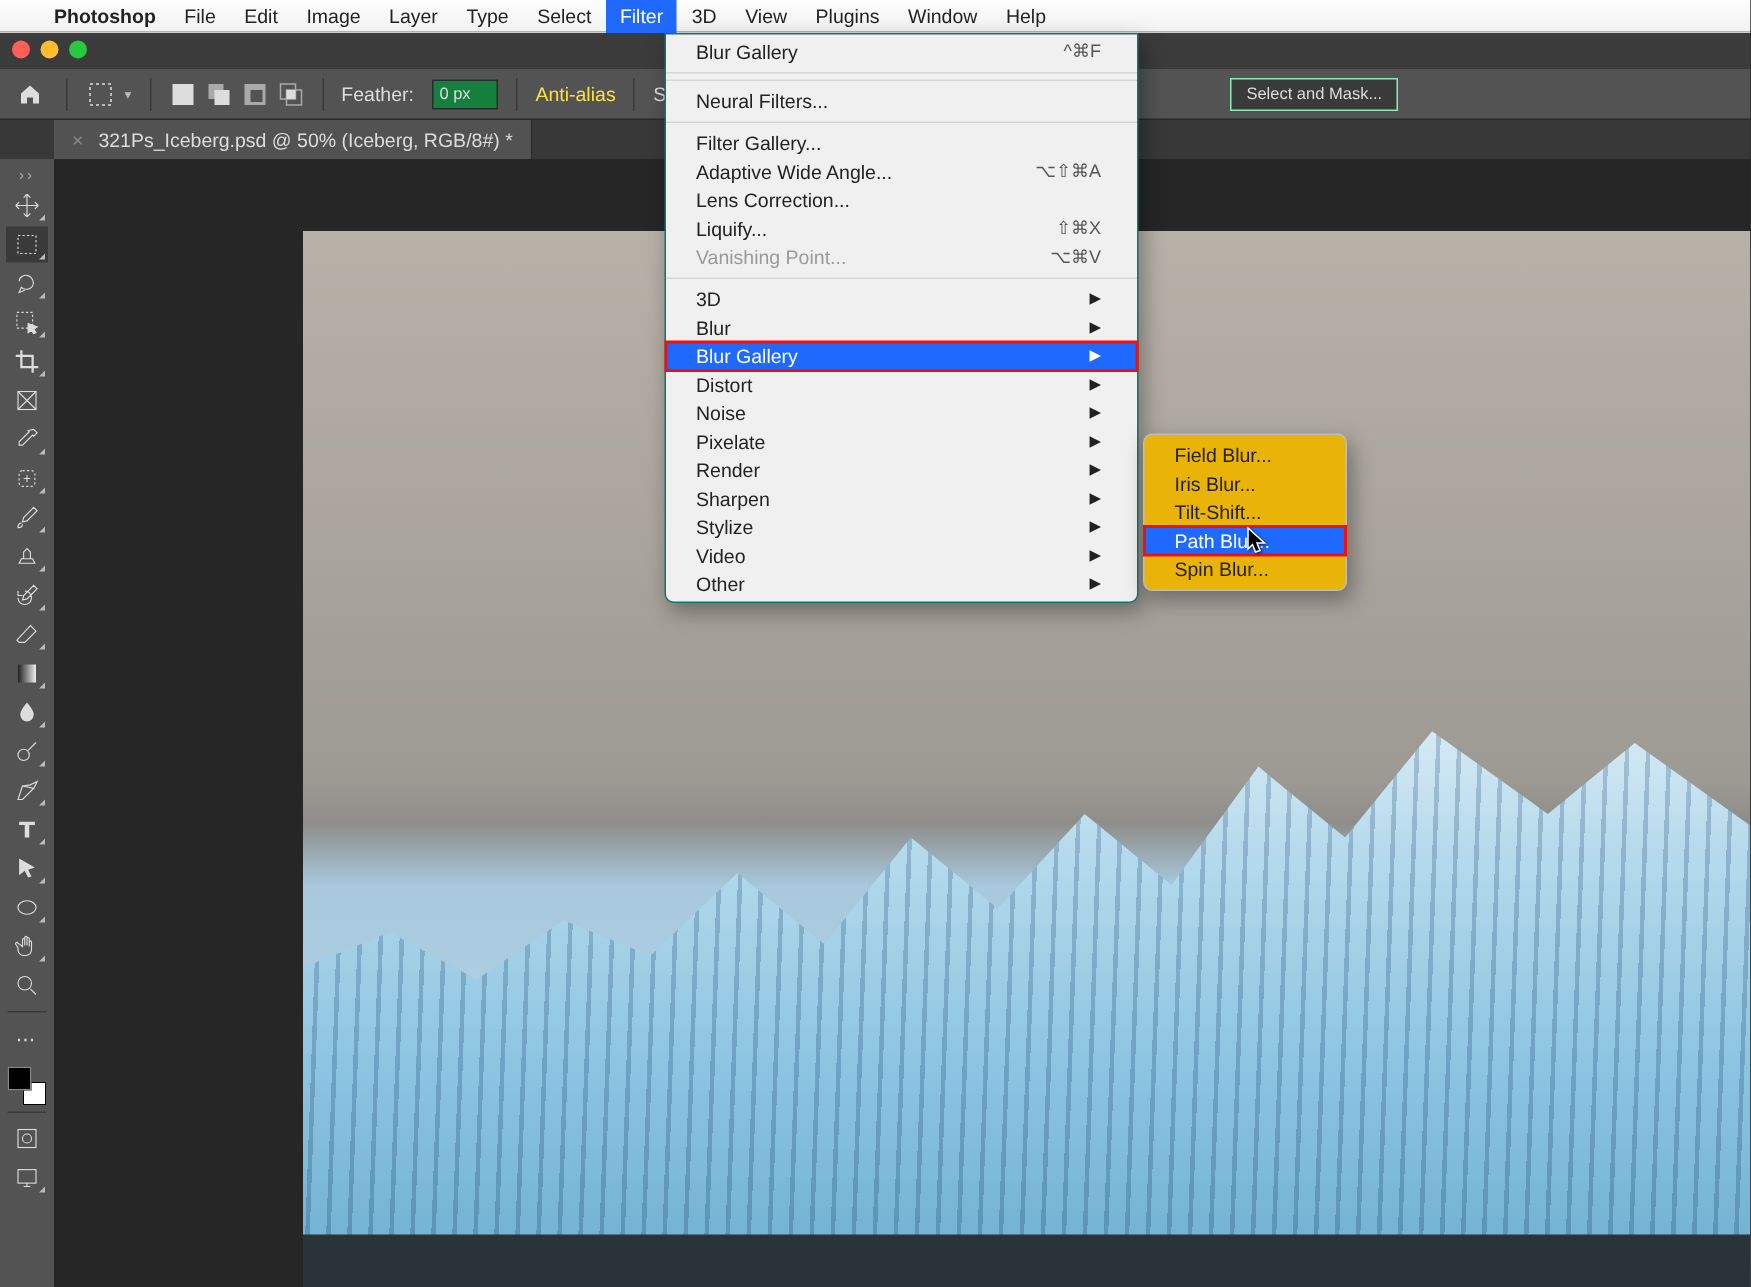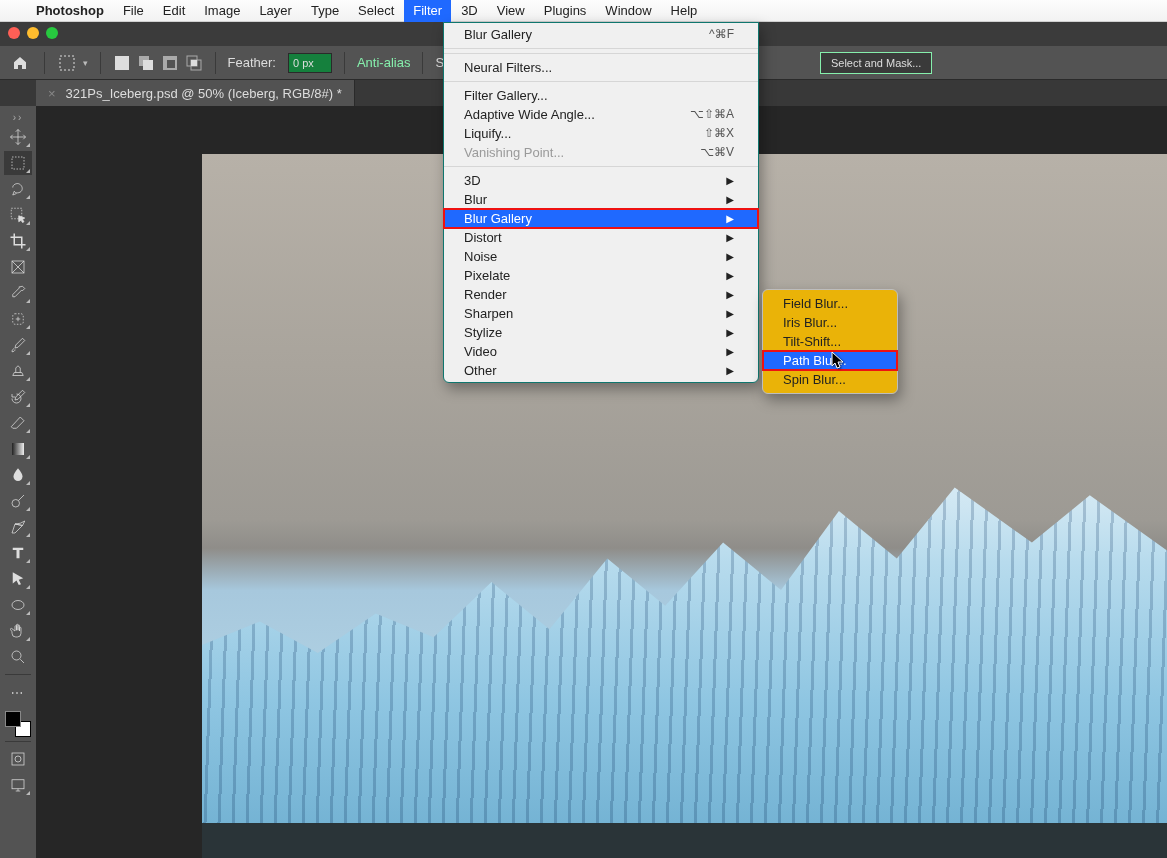--- a/index.html
+++ b/index.html
@@ -17,21 +17,21 @@
   .traffic { position: absolute; left: 8px; top: 5px; display: flex; gap: 7px; }
   .traffic span { width: 12px; height: 12px; border-radius: 50%; display: block; }
   .tr-close { background: #ff5f56; } .tr-min { background: #ffbd2e; } .tr-max { background: #27c93f; }
 
   
   .optionsbar { height: 34px; background: #535353; display: flex; align-items: center; gap: 12px; padding: 0 8px; color: #ddd; font-size: 11px; border-bottom: 1px solid #2a2a2a; }
   .home-icon { width: 24px; height: 24px; display:flex; align-items:center; justify-content:center; }
   .opt-group { display:flex; align-items:center; gap:6px; }
   .opt-sep { width:1px; height:22px; background:#3a3a3a; }
   .feather-input { width: 44px; height: 20px; background:#15803d; border:1px solid #2a2a2a; color:#ddd; font-size:11px; padding:0 4px; }
-  .opt-disabled { color:#86efac; }
+  .opt-disabled { color:#fde047; }
   .mask-btn { margin-left: 340px; background:#3a3a3a; border:1px solid #86efac; color:#ddd; height:22px; padding:0 10px; font-size:11px; }
 
   
   .tabbar { height: 26px; background:#383838; display:flex; align-items:center; }
   .doc-tab { height:26px; background:#525252; color:#ddd; font-size:11px; display:flex; align-items:center; padding:0 12px; gap:10px; border-right:1px solid #2a2a2a; margin-left:36px; }
 
   
   .toolbox { position:absolute; left:0; top:106px; width:36px; background:#535353; display:flex; flex-direction:column; align-items:center; padding-top:4px; bottom:0; }
   .tool { width:28px; height:24px; display:flex; align-items:center; justify-content:center; margin:1px 0; color:#ddd; position:relative; }
   .tool.selected { background:#3a3a3a; }
@@ -331,20 +331,24 @@
   <div id="group1">
       <div class="dd-item">
         <span>Filter Gallery...</span>
         <span class="sc"></span>
       </div>
       <div class="dd-item">
         <span>Adaptive Wide Angle...</span>
         <span class="sc">⌥⇧⌘A</span>
       </div>
       <div class="dd-item">
+        <span>Lens Correction...</span>
+        <span class="sc"></span>
+      </div>
+      <div class="dd-item">
         <span>Liquify...</span>
         <span class="sc">⇧⌘X</span>
       </div>
       <div class="dd-item disabled">
         <span>Vanishing Point...</span>
         <span class="sc">⌥⌘V</span>
       </div>
     </div>
   <div class="dd-sep"></div>
   <div id="group2">

